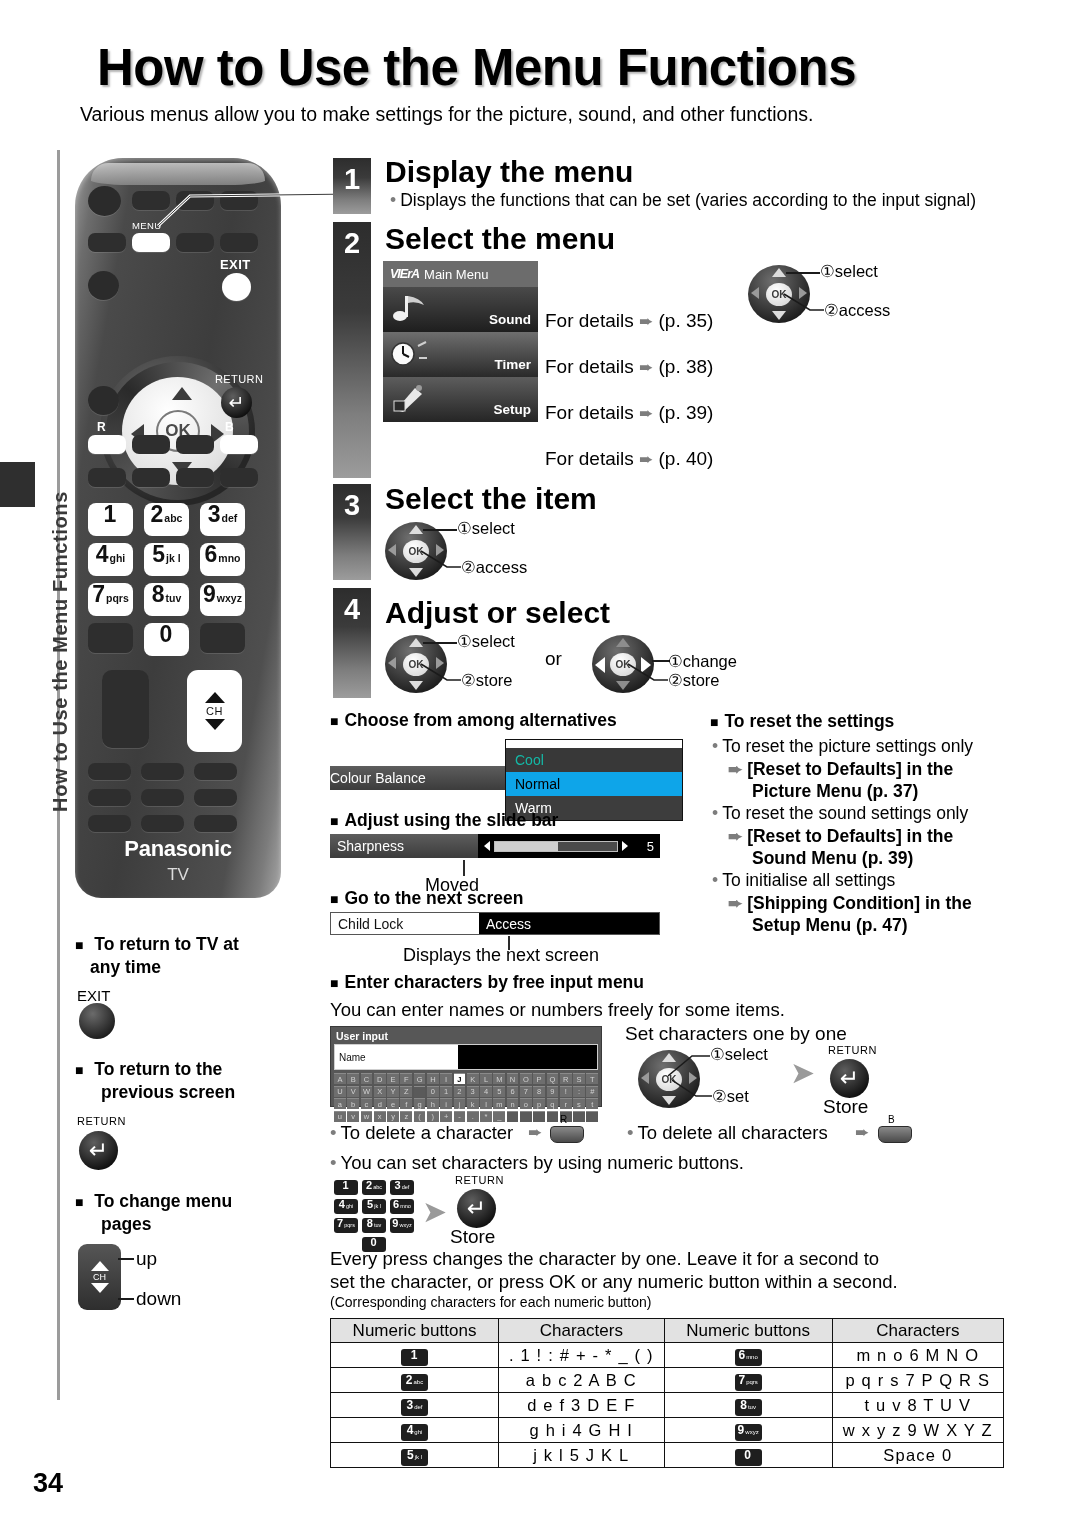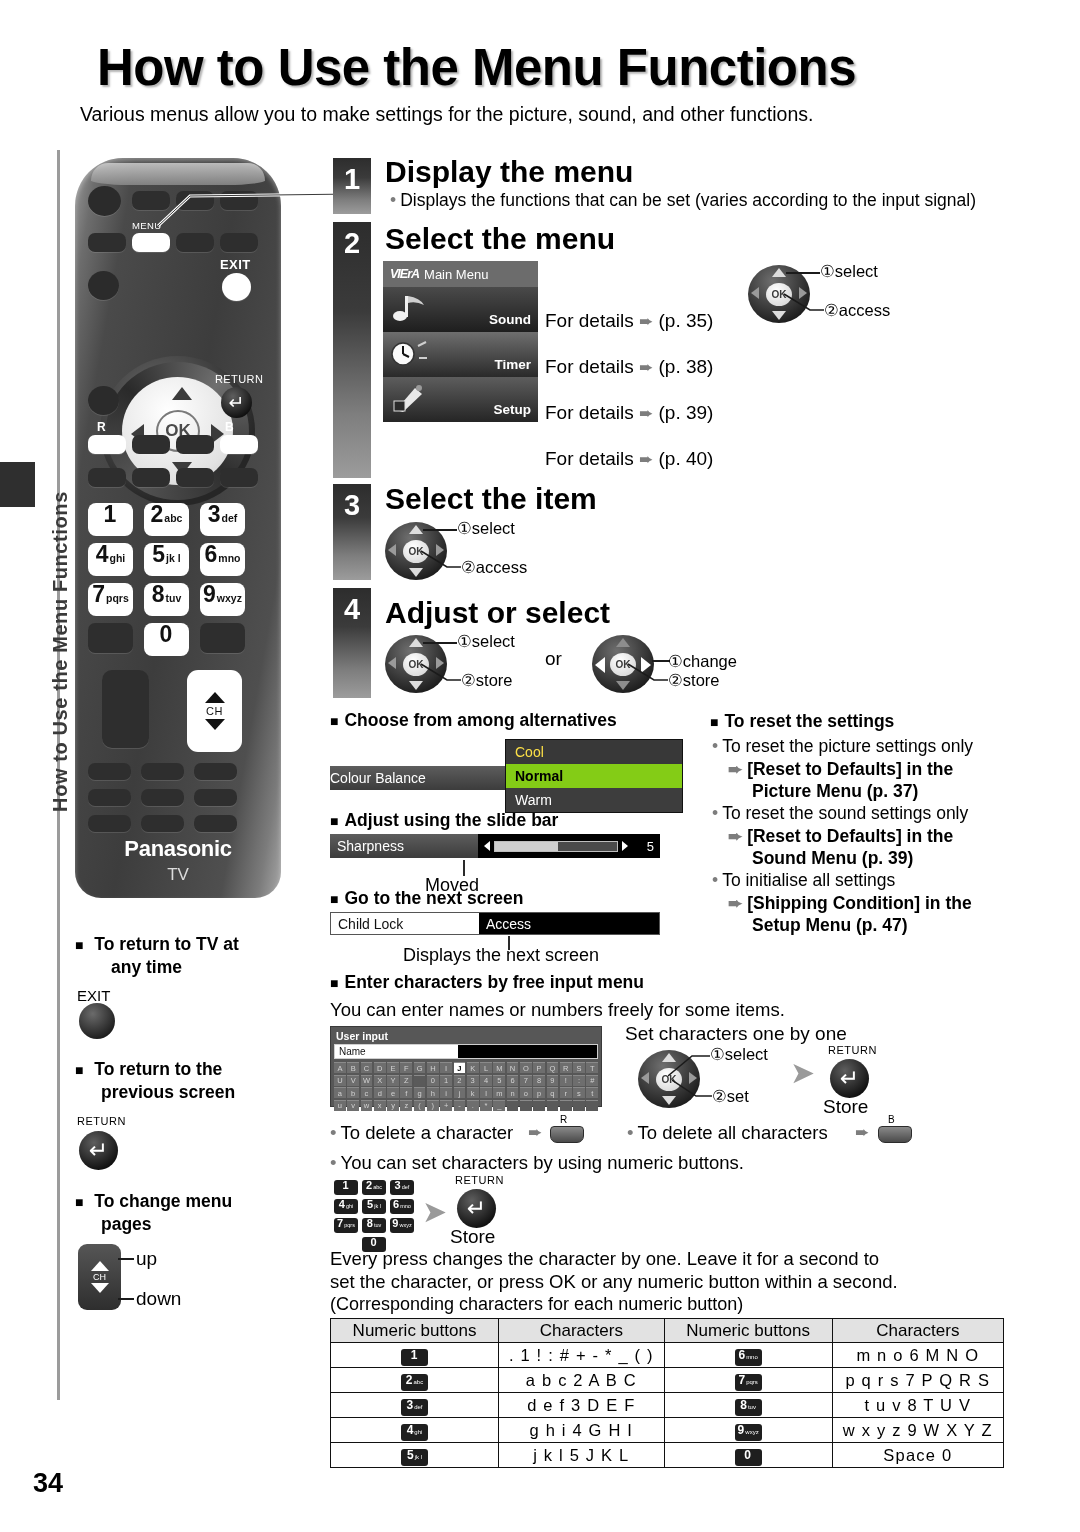--- a/index.html
+++ b/index.html
@@ -142,43 +142,43 @@
   .leader{ position:absolute; background:#1b1b1b; height:1.5px; }
 
   
   .sq{ position:absolute; font-size:17.5px; font-weight:bold; }
   .sq::before{ content:"■"; margin-right:6px; font-size:14px; }
 
   .osd{ position:absolute; font-size:14px; }
   .osd-lbl{ background:linear-gradient(#5d5d5d,#3c3c3c); color:#fff; height:24px; display:flex; align-items:center; }
   .opt{ position:absolute; width:178px; border:1px solid #111; }
   .opt div{ height:24px; display:flex; align-items:center; padding-left:9px; font-size:14px; }
-  .opt .o1{ background:#383838; color:#fde047; }
-  .opt .o2{ background:#84cc16; color:#000;font-weight:bold; }
+  .opt .o1{ background:#383838; color:#14b8a6;margin-top:8px; }
+  .opt .o2{ background:#0ea5e9; color:#000; }
   .opt .o3{ background:#3d3d3d; color:#fff; }
 
   .slide{ position:absolute; left:330px; top:834px; width:330px; height:24px; display:flex; }
   .slide .nm{ flex:0 0 148px; background:linear-gradient(#5d5d5d,#3c3c3c); color:#fff; display:flex; align-items:center; padding-left:7px; font-size:14px; }
   .slide .bar{ flex:1; background:#000; display:flex; align-items:center; padding:0 6px; color:#fff; font-size:13px; gap:4px; }
   .trk{ position:relative; flex:1; height:11px; background:#4a4a4a; border:1px solid #bdbdbd; }
   .trk .fill{ position:absolute; left:0; top:0; bottom:0; width:52%; background:#cfcfcf; }
   .tri-l{ width:0;height:0;border-top:5px solid transparent;border-bottom:5px solid transparent;border-right:6px solid #fff; }
   .tri-r{ width:0;height:0;border-top:5px solid transparent;border-bottom:5px solid transparent;border-left:6px solid #fff; }
 
   .clock{ position:absolute; left:330px; top:912px; width:330px; height:23px; display:flex; border:1px solid #555; }
   .clock .nm{ flex:0 0 148px; background:#fff; color:#111; display:flex; align-items:center; padding-left:7px; font-size:14px; }
   .clock .ac{ flex:1; background:#000; color:#fff; display:flex; align-items:center; padding-left:7px; font-size:14px; }
 
   .tick{ position:absolute; width:1.5px; background:#2a2a2a; }
   .cap{ position:absolute; font-size:18px; }
 
   
   .uinput{ position:absolute; left:330px; top:1026px; width:272px; height:81px; background:#575757; border:1px solid #3a3a3a; padding:3px; }
   .ui-t{ color:#fff; font-size:10.5px; font-weight:bold; padding:0 2px 2px; }
-  .ui-field{ height:15px; display:flex; border:1px solid #cfcfcf; background:#fff; }
+  .ui-field{ height:26px; display:flex; border:1px solid #cfcfcf; background:#fff; }
   .ui-field .n{ flex:0 0 47%; font-size:10px; padding-left:4px; color:#111; display:flex; align-items:center; }
   .ui-field .v{ flex:1; background:#000; }
   .kb{ margin-top:3px; display:grid; grid-template-rows:repeat(4,1fr); gap:1.5px; }
   .kbr{ display:flex; gap:1.5px; }
   .kbk{ flex:1; height:11px; background:#6e6e6e; color:#d2d2d2; font-size:7.5px; display:flex; align-items:center; justify-content:center; border-top:1px solid #8a8a8a; }
   .kbk.sel{ background:#fff; color:#000; font-weight:bold; }
   .kbk.dim{ background:#5a5a5a; color:#9d9d9d; }
 
   
   .ret-btn{ position:absolute; width:39px; height:39px; border-radius:50%;
@@ -679,21 +679,21 @@
     <i></i>
   </div>
 
 <div class="fatarrow" style="left:422px;top:1197px;">➤</div>
 <div class="ret-lab" style="left:455px;top:1174px;">RETURN</div>
 <div class="ret-btn" style="left:457px;top:1189px;">↵</div>
 <div style="position:absolute;left:450px;top:1226px;font-size:19px;">Store</div>
 
 <div style="position:absolute;left:330px;top:1248px;font-size:18.5px;">Every press changes the character by one. Leave it for a second to</div>
 <div style="position:absolute;left:330px;top:1271px;font-size:18.5px;">set the character, or press OK or any numeric button within a second.</div>
-<div style="position:absolute;left:330px;top:1294px;font-size:18px;">(Corresponding characters for each numeric button)</div>
+<div style="position:absolute;left:330px;top:1294px;font-size:14px;">(Corresponding characters for each numeric button)</div>
 
 <table class="ctab">
   <thead>
     <tr>
       <th>Numeric buttons</th>
       <th>Characters</th>
       <th>Numeric buttons</th>
       <th>Characters</th>
     </tr>
   </thead>
@@ -756,21 +756,21 @@
             <b>0</b>
             <i></i>
           </span></td>
         <td class="ch">Space 0</td>
       </tr>
     </tbody>
 </table>
 
 <div class="sq" style="left:75px;top:933px;width:240px;line-height:1.3;">
   <span>To return to TV at</span><br>
-  <span style="margin-left:36px;">any time</span>
+  <span style="margin-left:15px;">any time</span>
 </div>
 <div style="position:absolute;left:77px;top:987px;font-size:15px;">EXIT</div>
 <div style="position:absolute;left:79px;top:1003px;width:36px;height:36px;border-radius:50%;background:radial-gradient(circle at 38% 30%,#6b6b6b,#1b1b1b 78%);"></div>
 
 <div class="sq" style="left:75px;top:1058px;width:240px;line-height:1.3;">
   <span>To return to the</span><br>
   <span style="margin-left:26px;text-align:center;">previous screen</span>
 </div>
 <div class="ret-lab" style="left:77px;top:1115px;">RETURN</div>
 <div class="ret-btn" style="left:79px;top:1131px;">↵</div>

